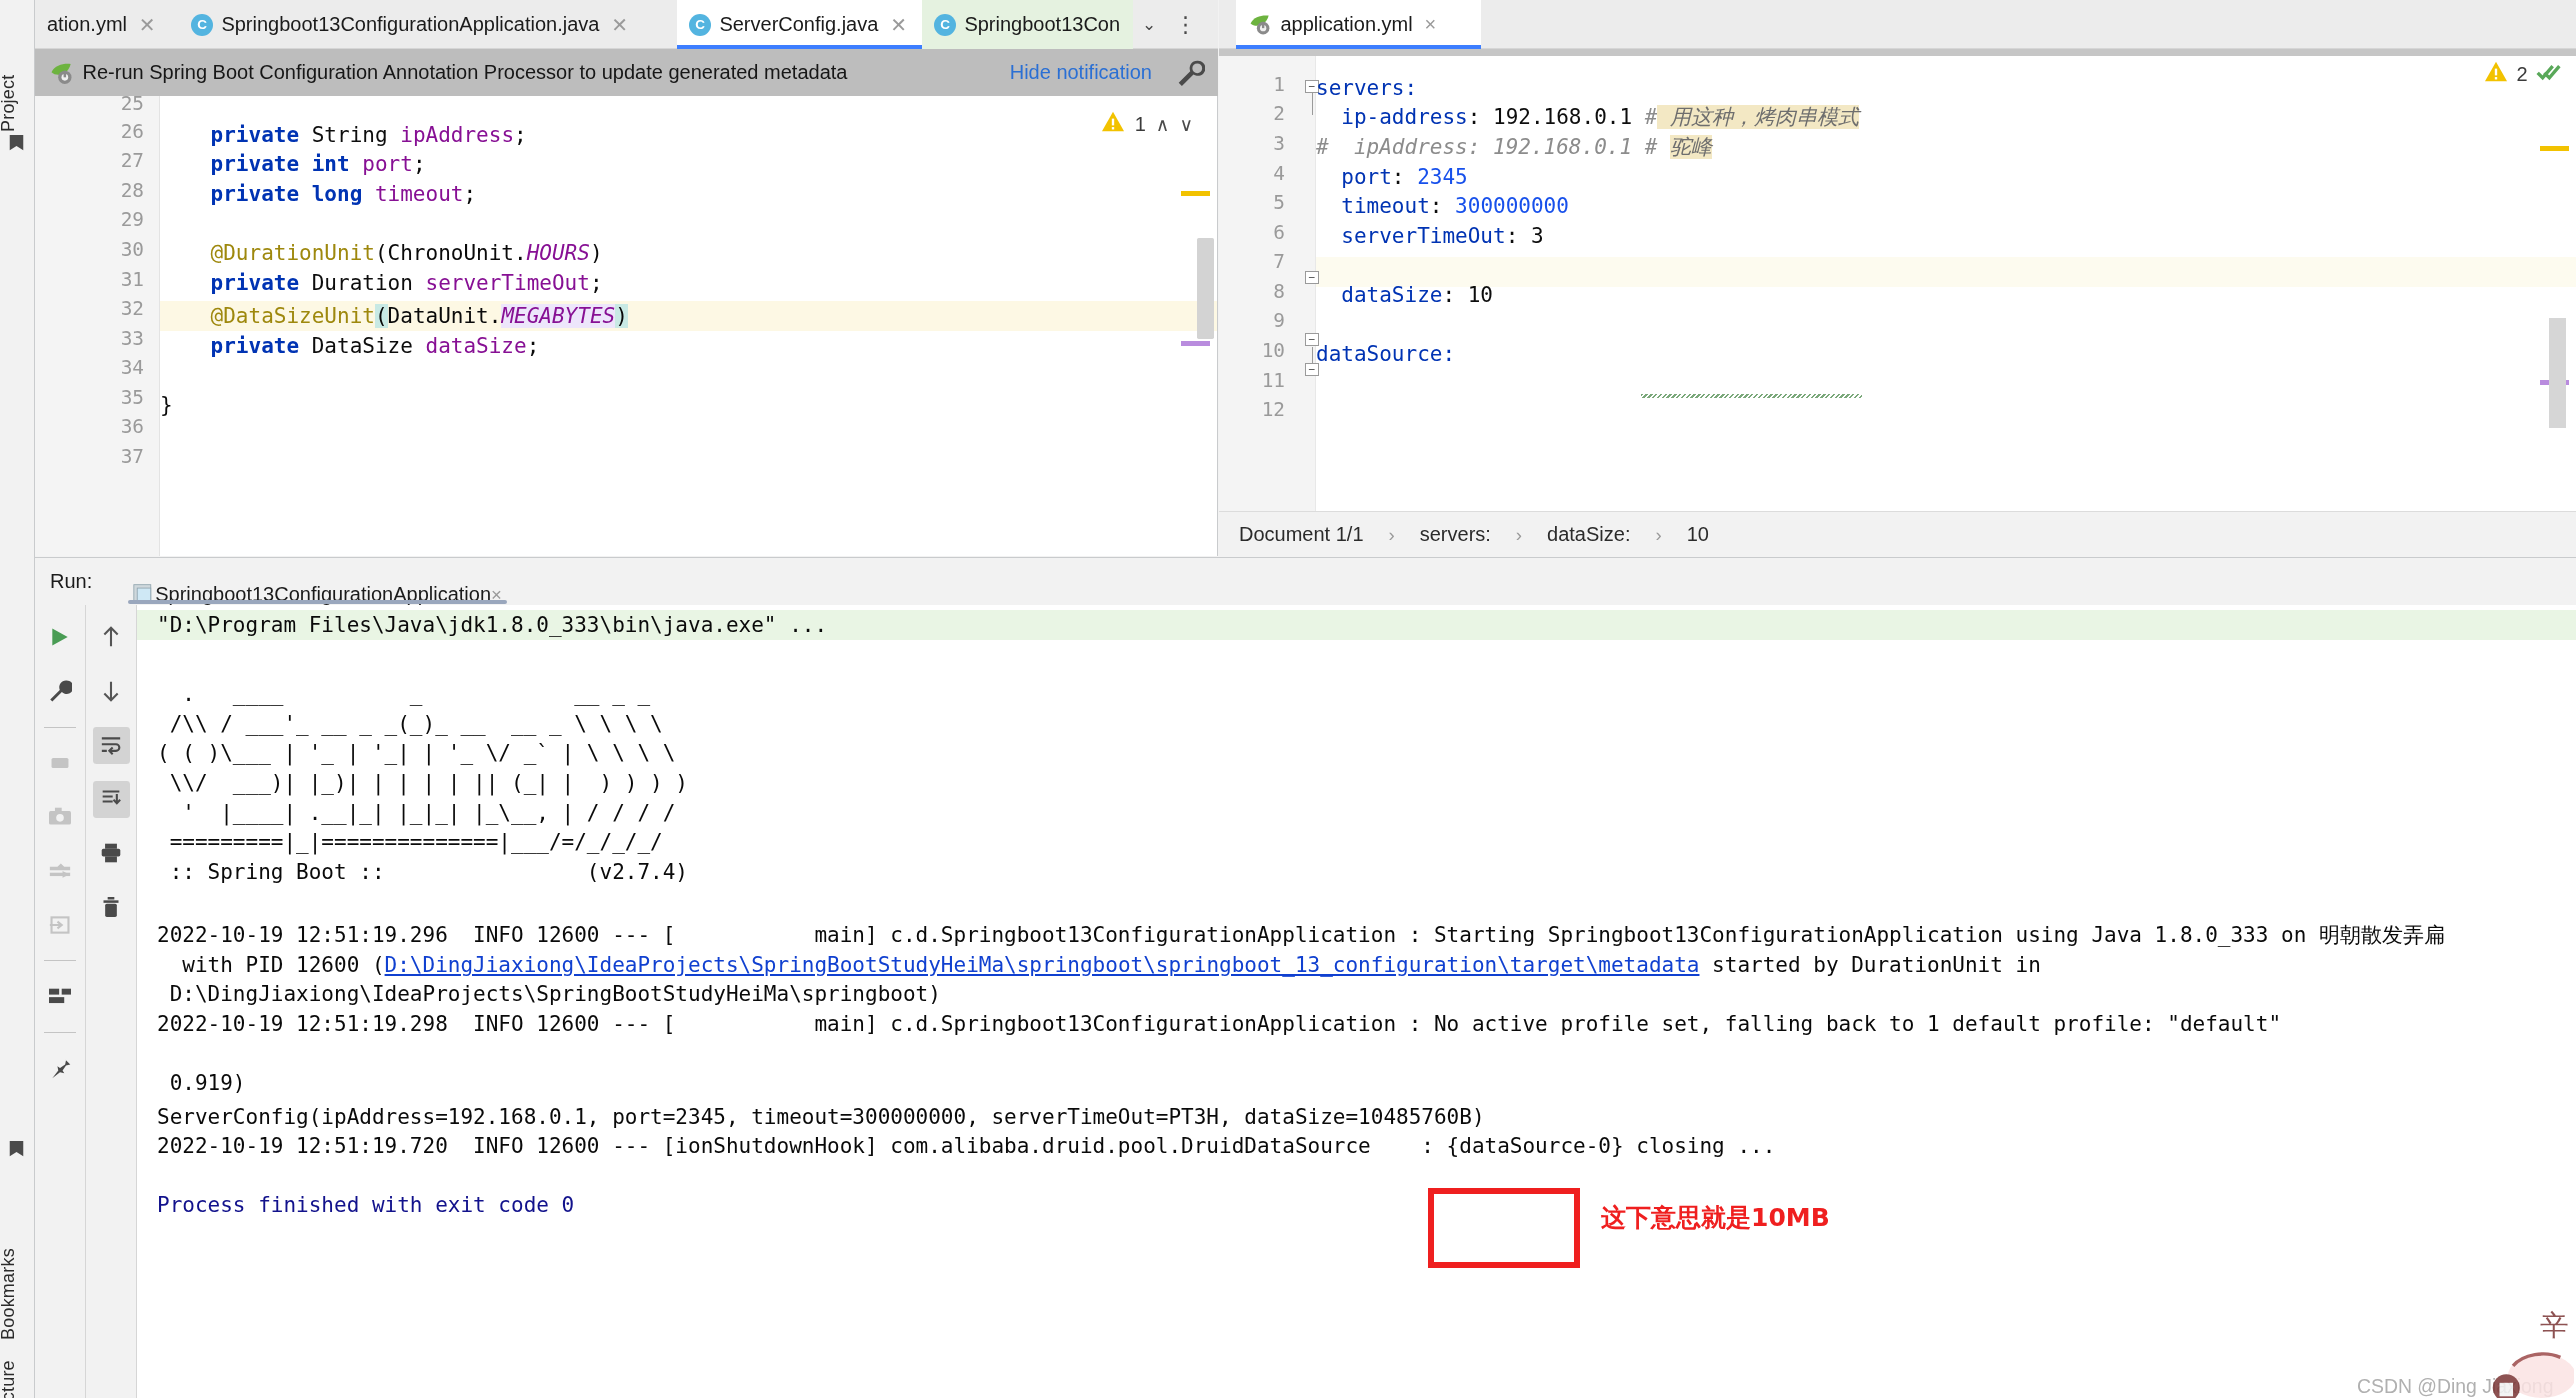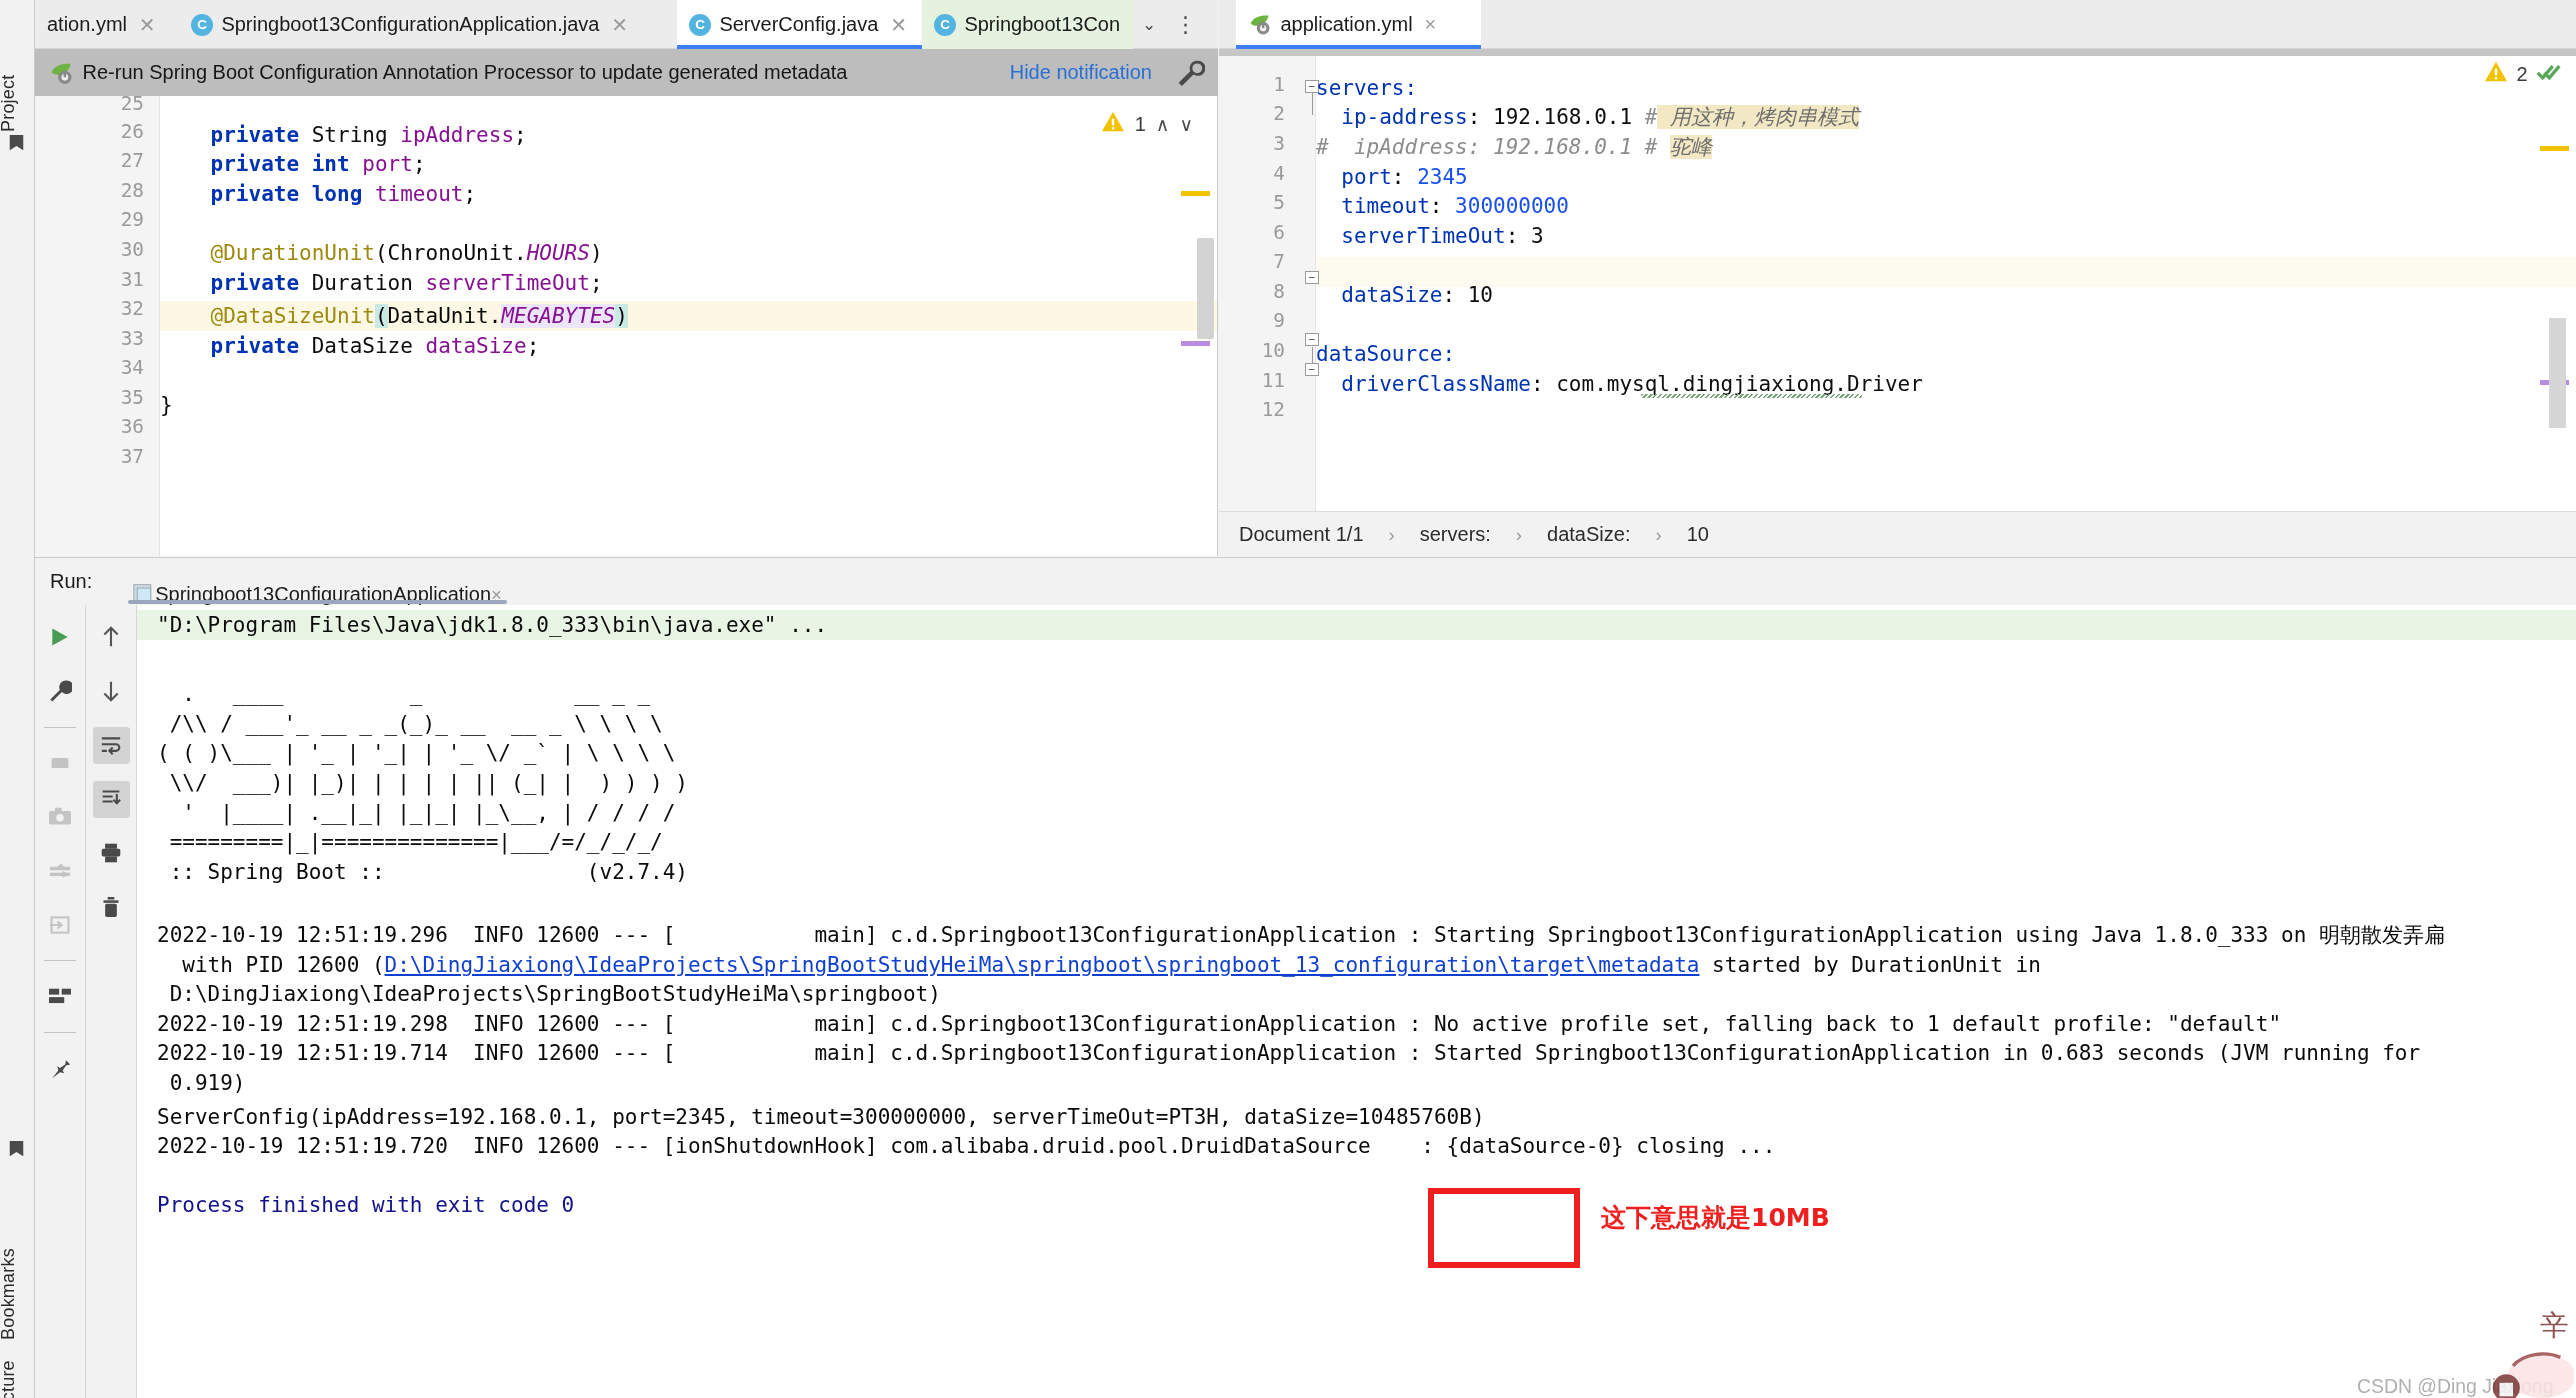--- a/index.html
+++ b/index.html
@@ -406,21 +406,20 @@
       <div class="fold" style="left:-11px;top:307px">−</div>
 
       <div class="yline" style="top:17px"><span class="ykey">servers:</span></div>
       <div class="yline" style="top:46px"><span class="ykey">  ip-address</span><span class="yval">: 192.168.0.1 </span><span class="ycmt">#</span><span class="ycmt-hl"> 用这种，烤肉串模式</span></div>
       <div class="yline" style="top:76px"><span class="ycmt">#  ipAddress: 192.168.0.1 # </span><span class="ycmt-hl">驼峰</span></div>
       <div class="yline" style="top:106px"><span class="ykey">  port</span><span class="yval">: </span><span class="ynum">2345</span></div>
       <div class="yline" style="top:135px"><span class="ykey">  timeout</span><span class="yval">: </span><span class="ynum">300000000</span></div>
       <div class="yline" style="top:165px"><span class="ykey">  serverTimeOut</span><span class="yval">: 3</span></div>
       <div class="yline" style="top:224px"><span class="ykey">  dataSize</span><span class="yval">: 10</span></div>
       <div class="yline" style="top:283px"><span class="ykey">dataSource:</span></div>
-      <div class="yline" style="top:313px"><span class="ykey">  driverClassName</span><span class="yval">: com.mysql.dingjiaxiong.Driver</span></div>
       <div class="squiggle" style="left:325px;top:338px;width:221px"></div>
     </div>
 
     <div class="ywarnbar">
       <span>
         <svg width="24" height="22" viewBox="0 0 28 26">
             <path d="M14 1 27 24H1z" fill="#f2c200"></path>
             <rect x="12.6" y="9" width="2.8" height="8" fill="#fff"></rect>
             <rect x="12.6" y="19" width="2.8" height="2.8" fill="#fff"></rect>
           </svg>
@@ -565,21 +564,20 @@
     <div class="cline" style="top:193px">  '  |____| .__|_| |_|_| |_\__, | / / / /</div>
     <div class="cline" style="top:222px"> =========|_|==============|___/=/_/_/_/</div>
     <div class="cline" style="top:252px"> :: Spring Boot ::                (v2.7.4)</div>
 
     <div class="cline" style="top:315px">2022-10-19 12:51:19.296  INFO 12600 --- [           main] c.d.Springboot13ConfigurationApplication : Starting Springboot13ConfigurationApplication using Java 1.8.0_333 on 明朝散发弄扁</div>
 
     <div class="cline" style="top:345px"><span>  with PID 12600 (</span><span class="clink">D:\DingJiaxiong\IdeaProjects\SpringBootStudyHeiMa\springboot\springboot_13_configuration\target\metadata</span><span> started by DurationUnit in</span></div>
 
     <div class="cline" style="top:374px"> D:\DingJiaxiong\IdeaProjects\SpringBootStudyHeiMa\springboot)</div>
     <div class="cline" style="top:404px">2022-10-19 12:51:19.298  INFO 12600 --- [           main] c.d.Springboot13ConfigurationApplication : No active profile set, falling back to 1 default profile: "default"</div>
-    <div class="cline" style="top:433px">2022-10-19 12:51:19.714  INFO 12600 --- [           main] c.d.Springboot13ConfigurationApplication : Started Springboot13ConfigurationApplication in 0.683 seconds (JVM running for</div>
     <div class="cline" style="top:463px"> 0.919)</div>
     <div class="cline" style="top:497px">ServerConfig(ipAddress=192.168.0.1, port=2345, timeout=300000000, serverTimeOut=PT3H, dataSize=10485760B)</div>
     <div class="cline" style="top:526px">2022-10-19 12:51:19.720  INFO 12600 --- [ionShutdownHook] com.alibaba.druid.pool.DruidDataSource    : {dataSource-0} closing ...</div>
 
     <div class="cline done" style="top:585px">Process finished with exit code 0</div>
   </div>
 
   <div class="redbox" style="left:1428px;top:1188px;width:152px;height:80px"></div>
   <div class="redtext" style="left:1601px;top:1201px">这下意思就是10MB</div>
 

